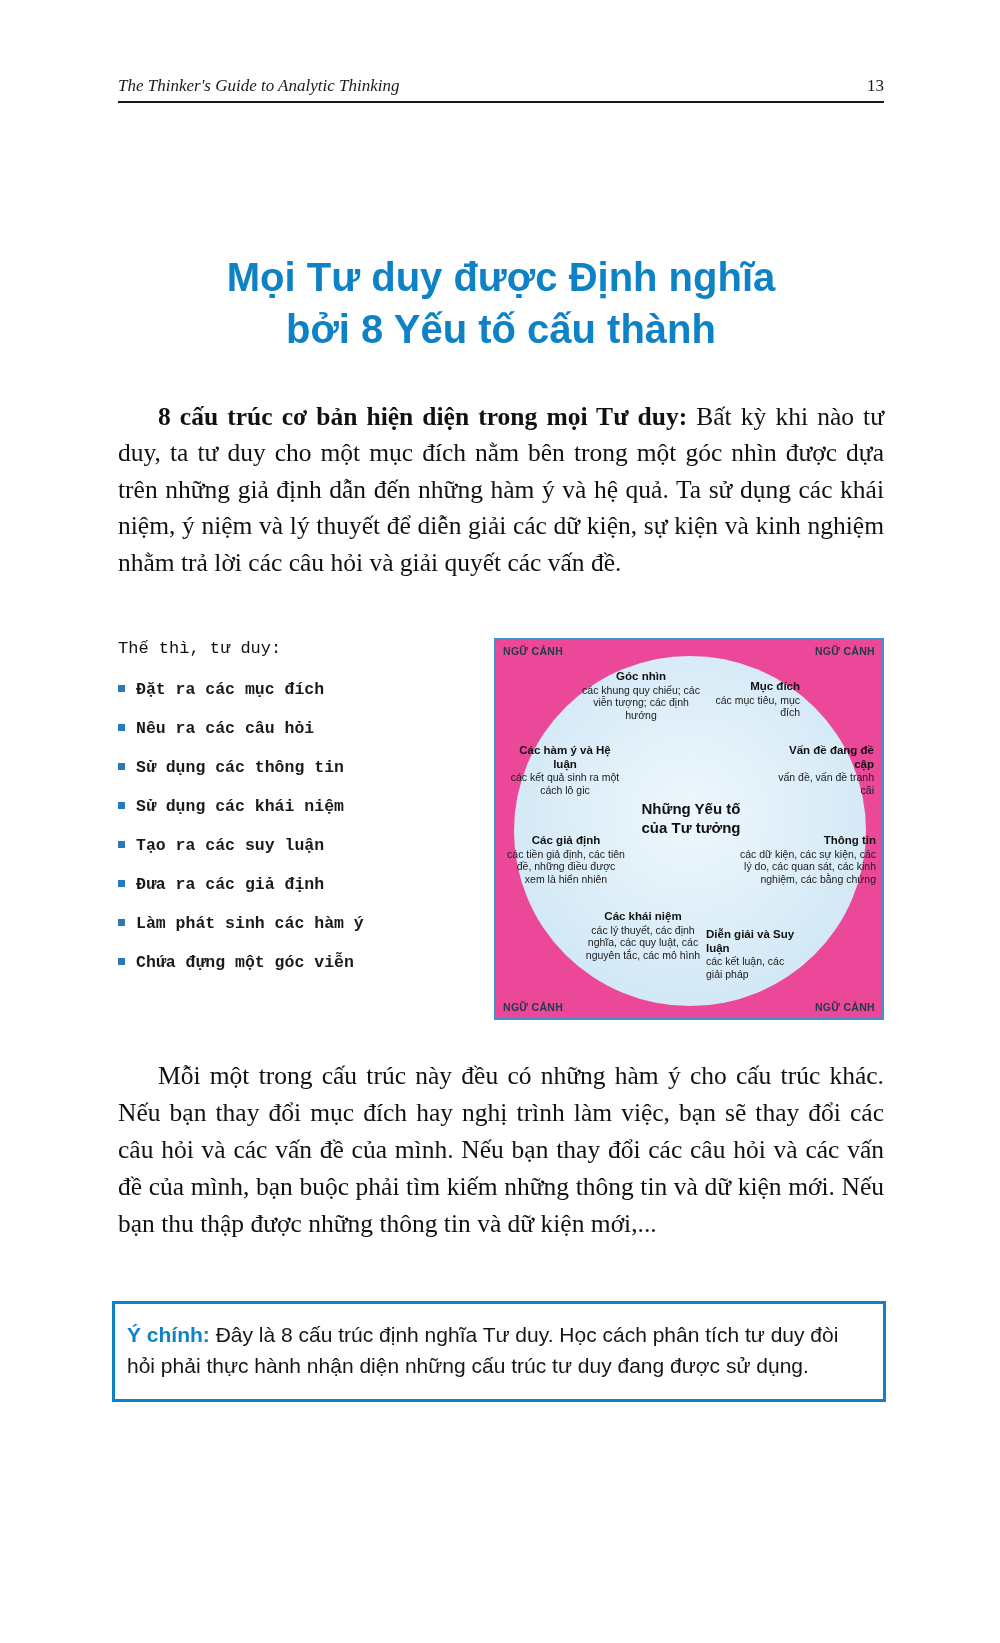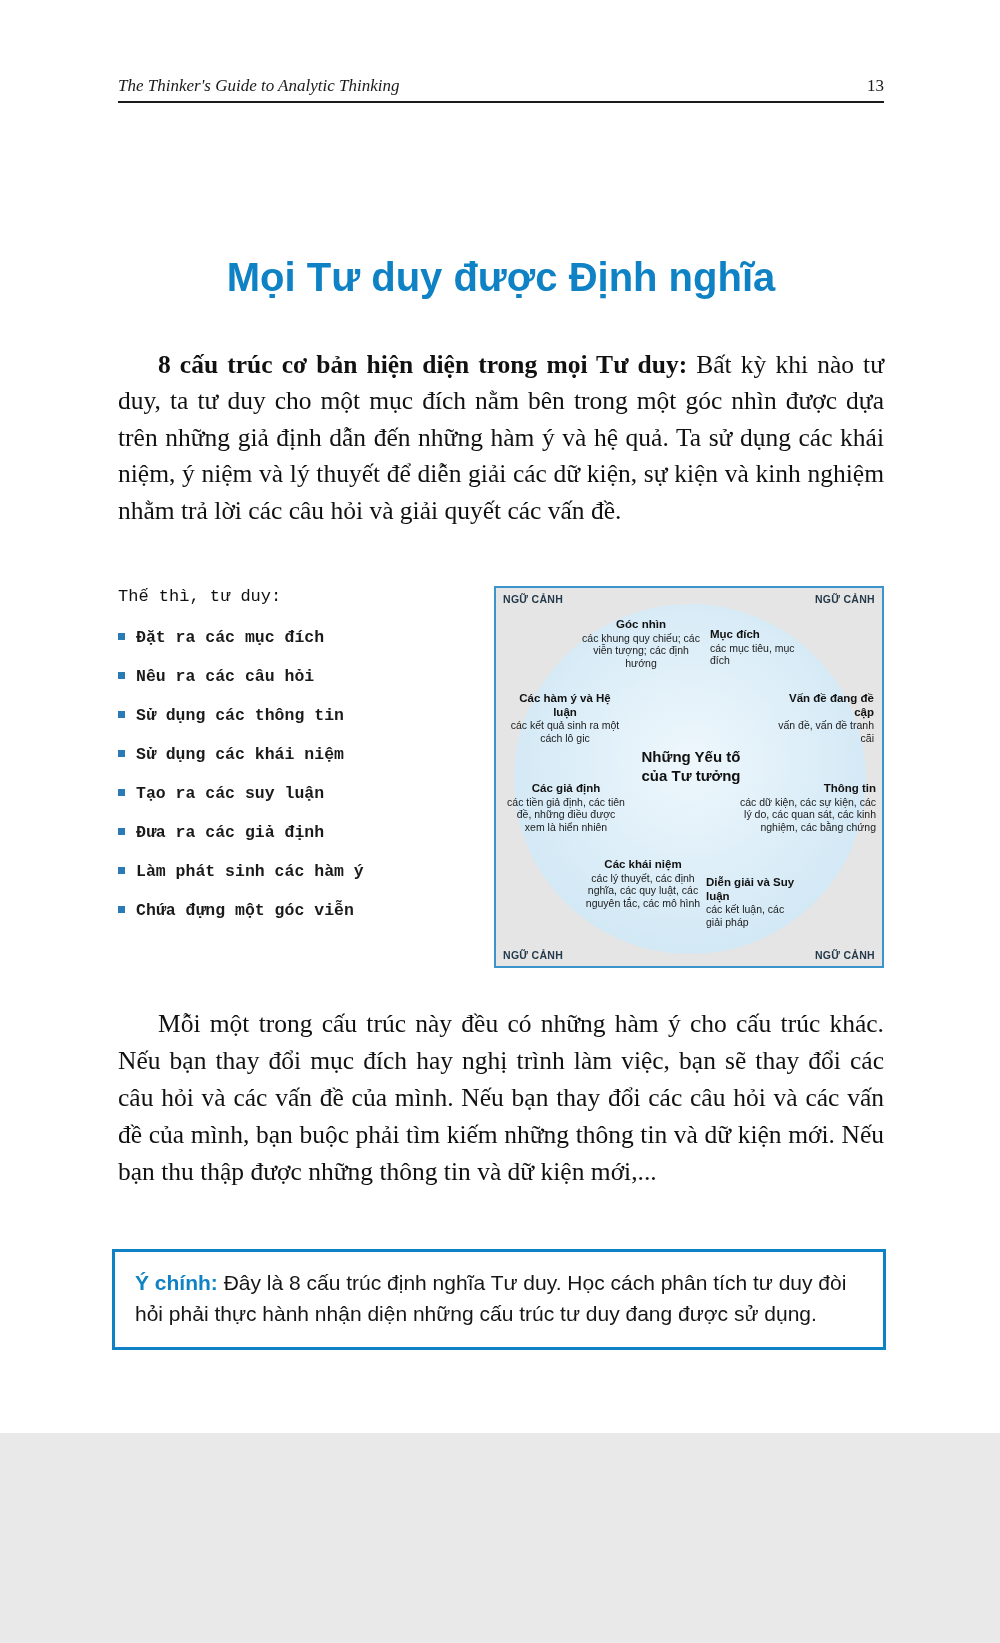--- a/index.html
+++ b/index.html
@@ -1,20 +1,20 @@
 <!DOCTYPE html>
 <html><head>
 <meta charset="utf-8">
 <style>
   * { box-sizing: border-box; margin: 0; padding: 0; }
   html,body { background:#e9e9e9; }
   .page {
     position: relative;
     width: 1000px;
-    height: 1433px;
+    height: 1643px;
     margin: 0 auto;
     background: #ffffff;
     font-family: "Liberation Serif", serif;
     color: #111;
     overflow: hidden;
   }
   
   .header {
     display: flex;
     justify-content: space-between;
@@ -75,21 +75,21 @@
     width: 7px; height: 7px;
     margin-top: 5px;
     background: #2a7ab8;
   }
   
   .diagram {
     position: absolute;
     right: 0; top: 0;
     width: 390px; height: 382px;
     border: 2px solid #3b94cc;
-    background: #e5e5e5;
+    background: #ec4899;
     font-family: "Liberation Sans", sans-serif;
   }
   .corner {
     position: absolute;
     font-size: 10.5px;
     font-weight: bold;
     color: #24394a;
     letter-spacing: 0.3px;
   }
   .corner.tl { top: 5px; left: 7px; }
@@ -122,60 +122,61 @@
     position: absolute;
     left: 120px; top: 160px;
     width: 150px;
     text-align: center;
     font-weight: bold;
     font-size: 15px;
     color: #111;
     line-height: 1.25;
   }
   .n-gocnhin   { left: 82px;  top: 30px;  width: 126px; text-align: center; }
-  .n-mucdich   { left: 214px; top: 40px;  width: 90px;  text-align: left; }
+  .n-mucdich   { left: 214px; top: 40px;  width: 90px;  text-align: right; }
   .n-hamy      { left: 12px;  top: 104px; width: 114px; text-align: center; }
   .n-vande     { right: 8px;  top: 104px; width: 106px; text-align: right; }
   .n-giadinh   { left: 10px;  top: 194px; width: 120px; text-align: center; }
   .n-thongtin  { right: 6px;  top: 194px; width: 138px; text-align: right; }
   .n-khainiem  { left: 88px;  top: 270px; width: 118px; text-align: center; }
   .n-diengiai  { left: 210px; top: 288px; width: 92px;  text-align: left; }
   
   .bodytext {
     margin: 38px 116px 0 118px;
     font-size: 25.5px;
     line-height: 1.45;
     text-align: justify;
     text-indent: 40px;
   }
   
   .keybox {
     margin: 58px 114px 0 112px;
     border: 3px solid #0e82c4;
-    padding: 15px 22px 18px 20px;
+    padding: 15px 22px 18px 12px;
     font-family: "Liberation Sans", sans-serif;
     font-size: 21px;
     line-height: 1.48;
     color: #161616;
   }
   .keybox .keylabel { color: #0e82c4; font-weight: bold; }
 </style>
 </head>
 <body>
 
 <div class="page">
 
   <div class="header">
     <span class="book-title">The Thinker's Guide to Analytic Thinking</span>
     <span class="pagenum">13</span>
   </div>
   <div class="rule"></div>
 
   <div class="main-title">
     <div>Mọi Tư duy được Định nghĩa</div>
+    <div>bởi 8 Yếu tố cấu thành</div>
   </div>
 
   <p class="intro"><b>8 cấu trúc cơ bản hiện diện trong mọi Tư duy:</b><span> Bất kỳ khi nào tư duy, ta tư duy cho một mục đích nằm bên trong một góc nhìn được dựa trên những giả định dẫn đến những hàm ý và hệ quả. Ta sử dụng các khái niệm, ý niệm và lý thuyết để diễn giải các dữ kiện, sự kiện và kinh nghiệm nhằm trả lời các câu hỏi và giải quyết các vấn đề.</span></p>
 
   <div class="middle">
 
     <div class="think-list">
       <div class="list-title">Thế thì, tư duy:</div>
       <ul>
         <li>

